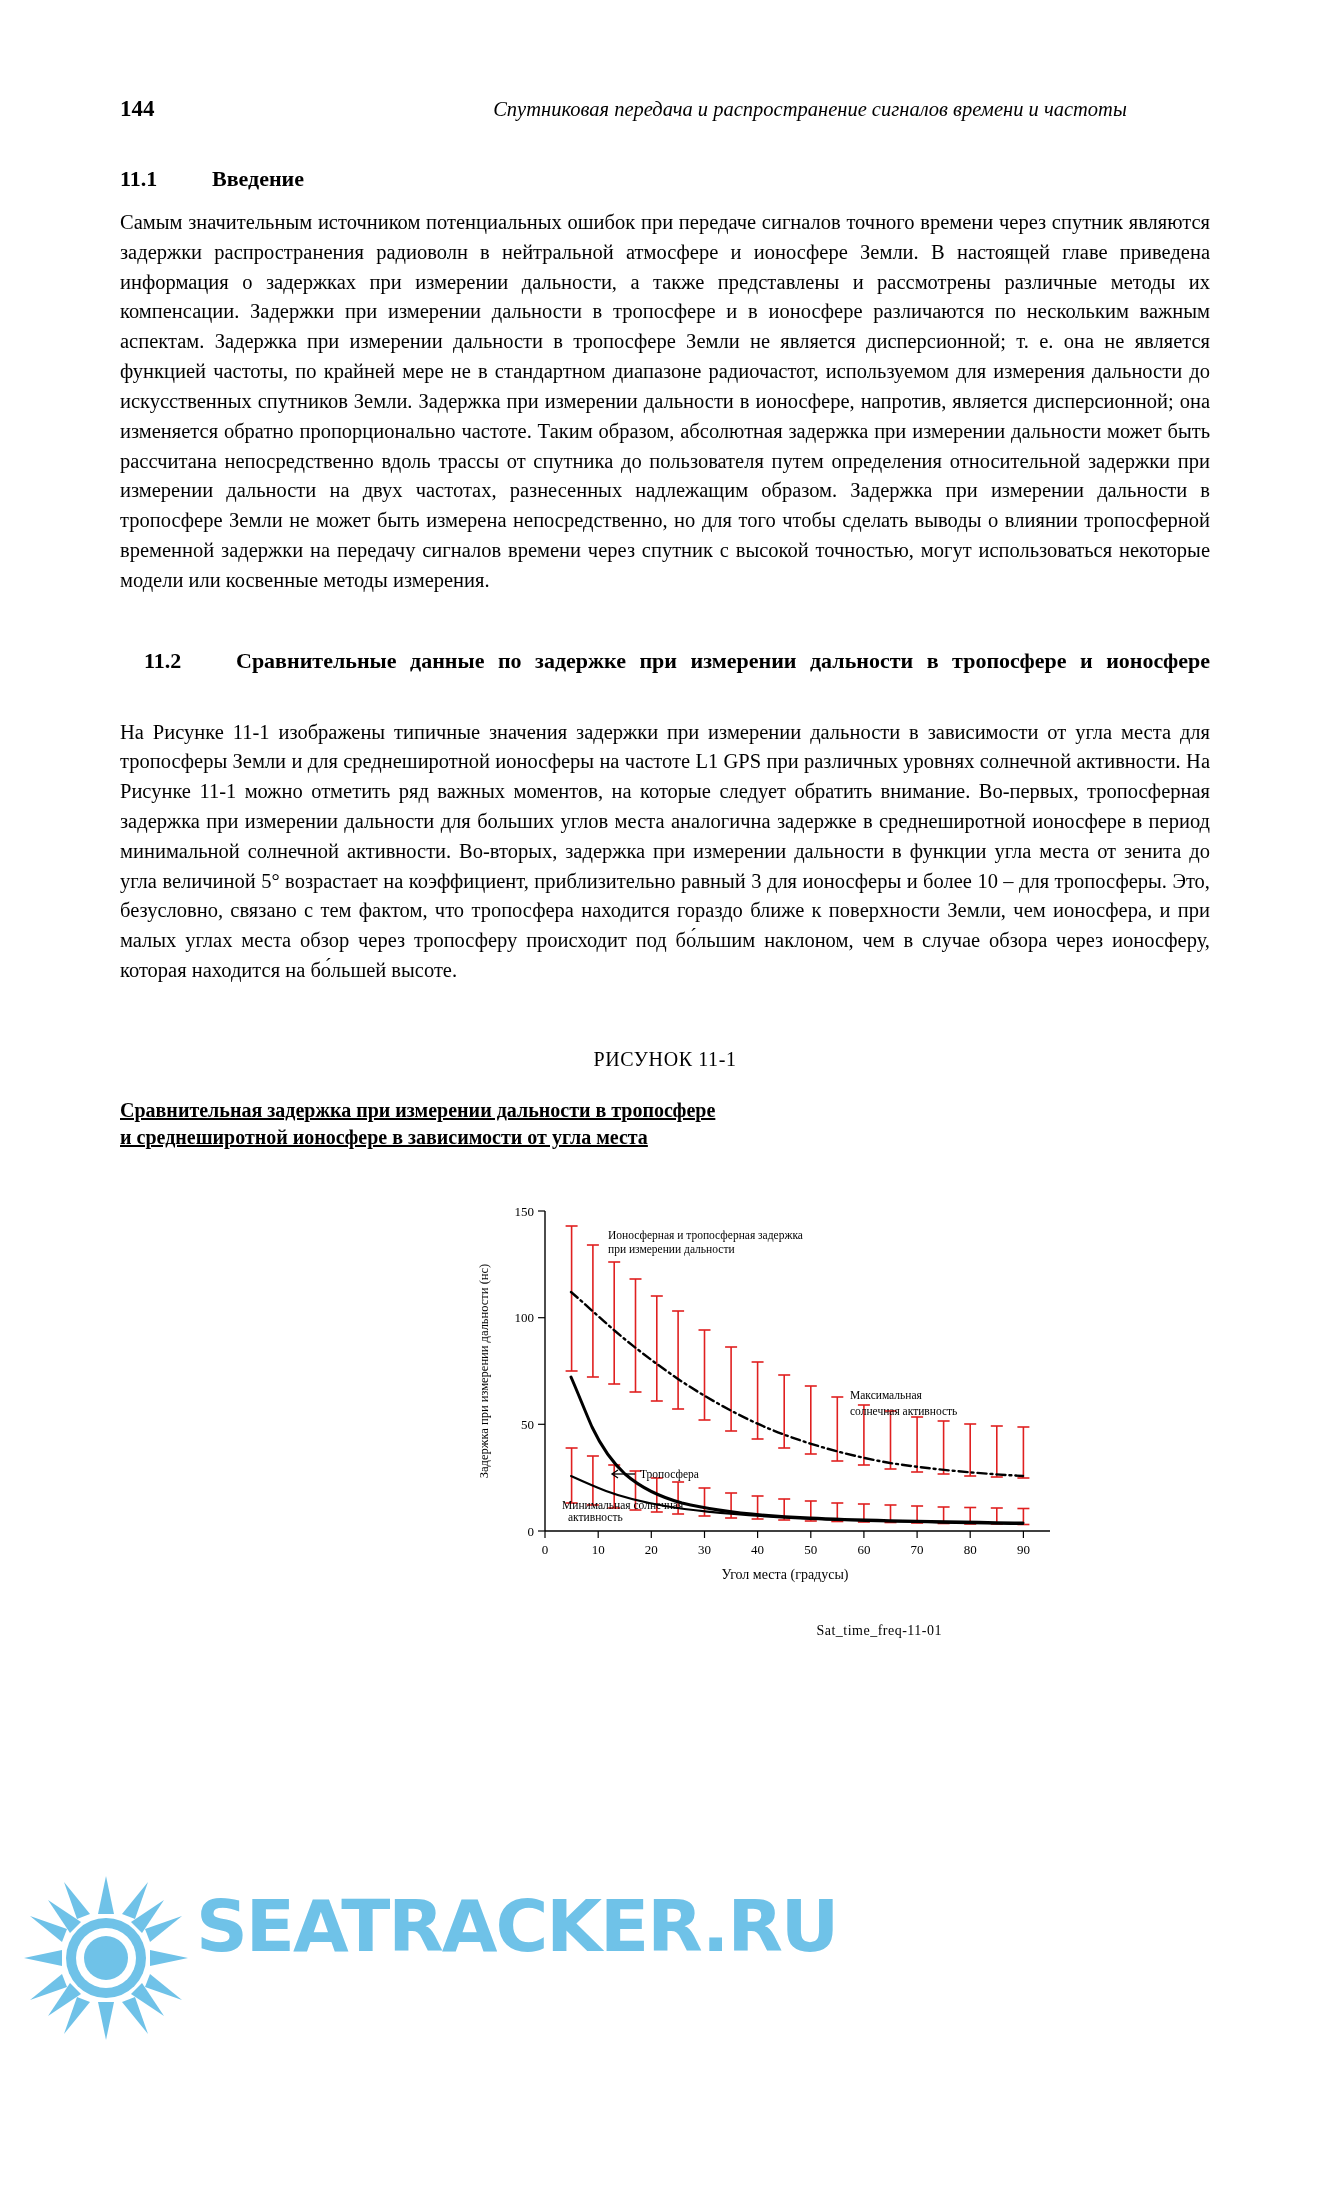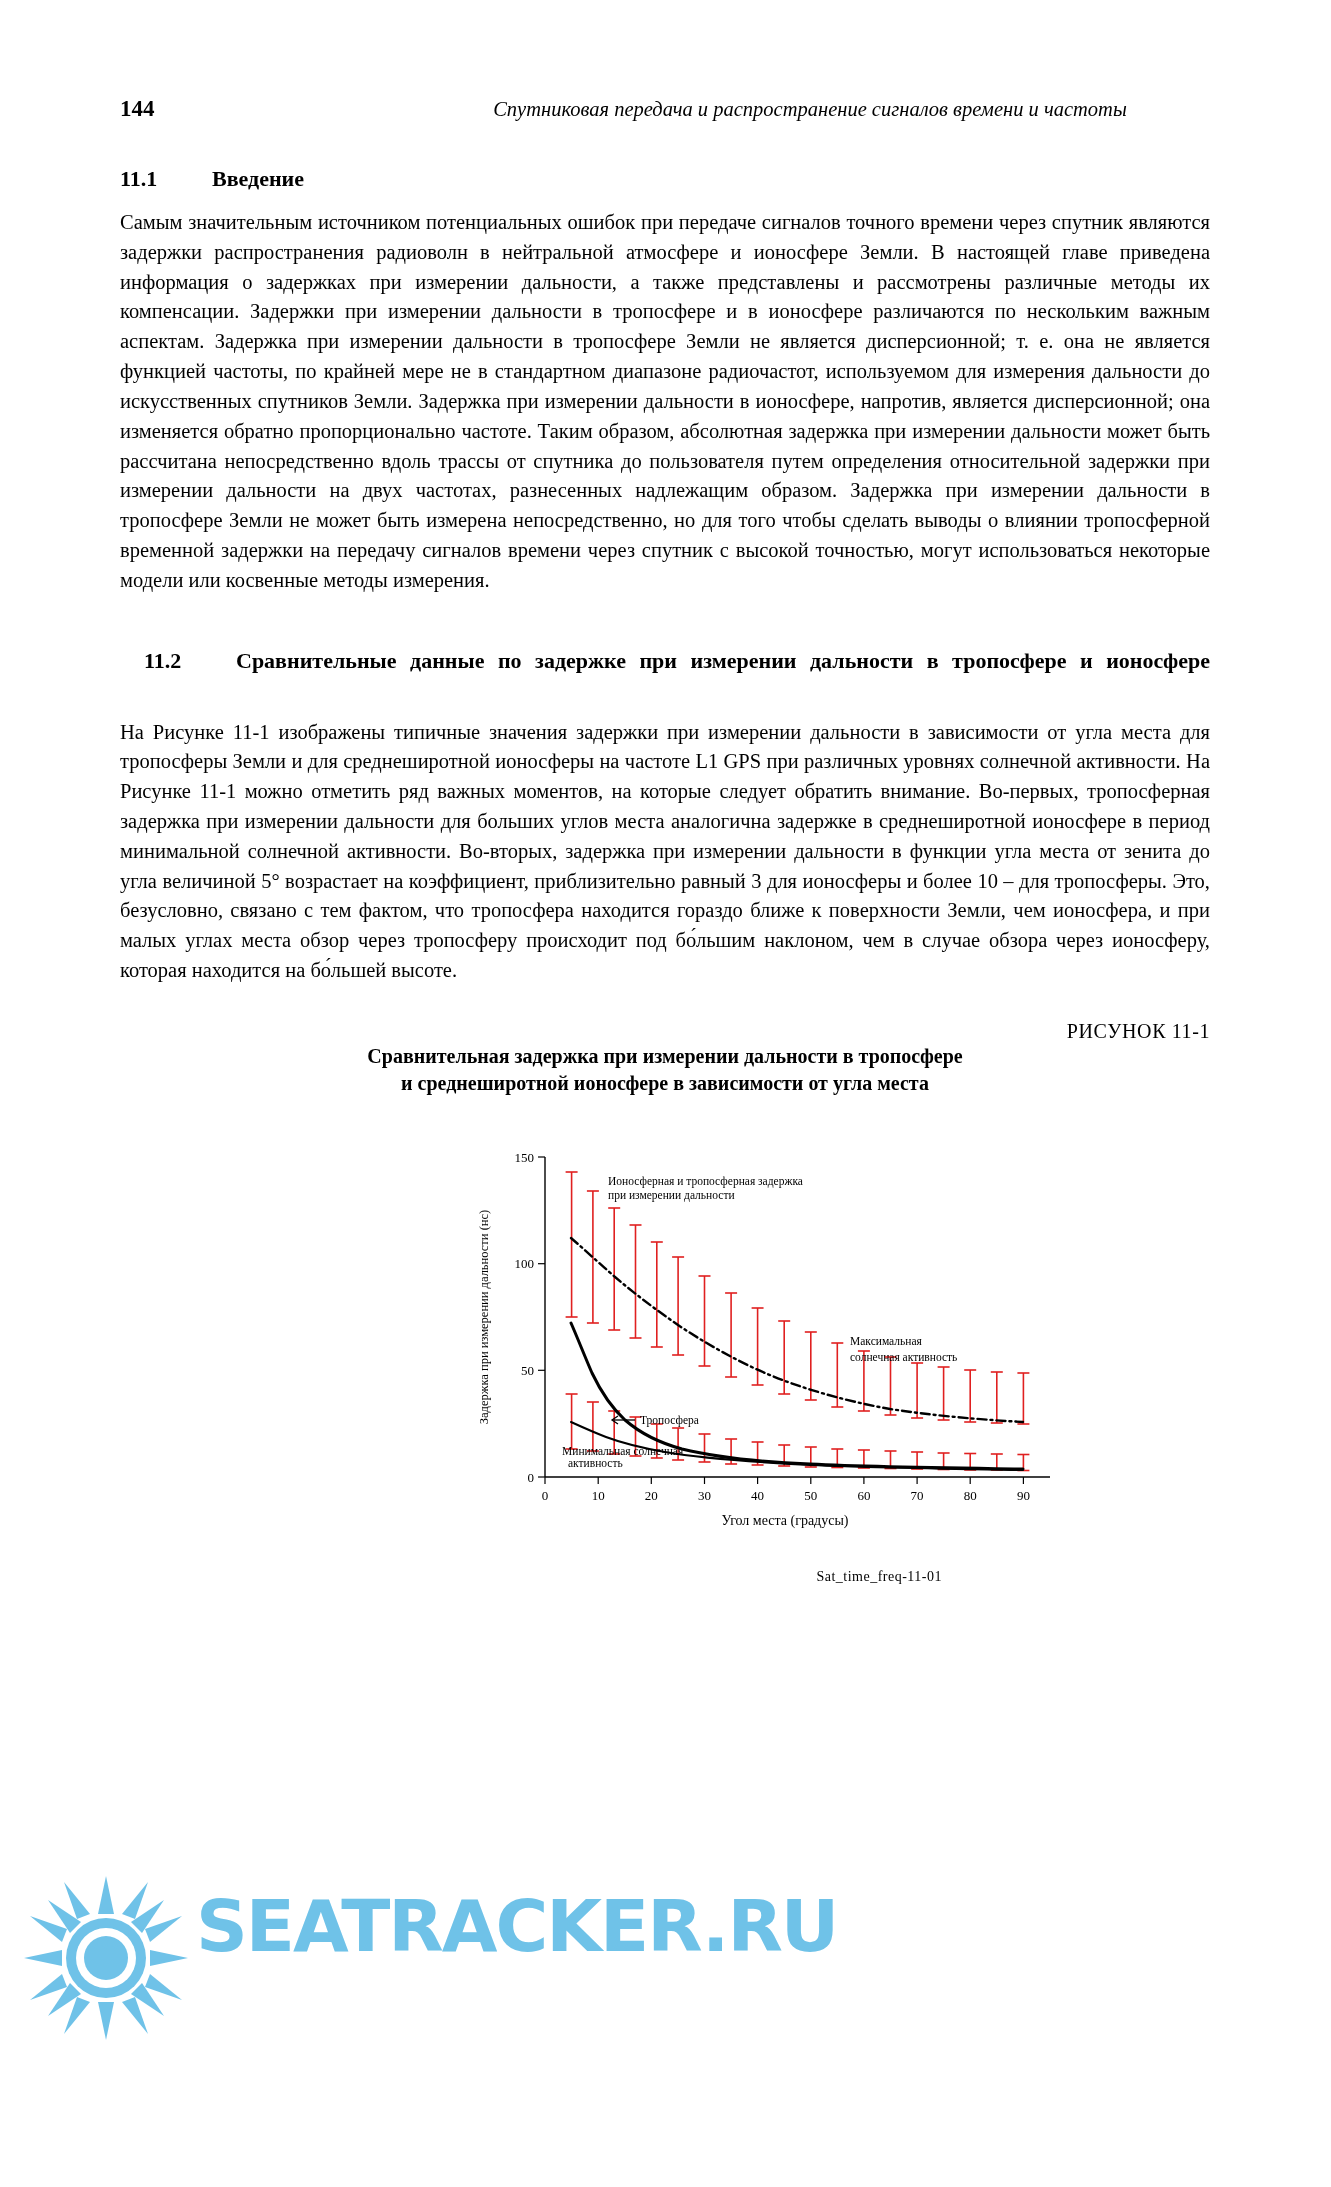--- a/index.html
+++ b/index.html
@@ -74,30 +74,31 @@
   
   p.body {
     font-size: 20.5px;
     line-height: 1.455;
     text-align: justify;
     margin: 0 0 6px 0;
     hyphens: none;
   }
   
   .fig-label {
-    text-align: right;
+    text-align: center;
     font-size: 20px;
-    margin-top: 34px;
+    margin-top: 62px;
     letter-spacing: 0.6px;
   }
   .fig-title {
-    text-align: center;
     font-weight: bold;
     font-size: 20px;
     line-height: 1.35;
+    margin-top: 26px;
+    text-decoration: underline;
   }
   .figure-wrap {
     position: relative;
     margin-top: 20px;
     height: 470px;
   }
   .chart {
     position: absolute;
     left: 330px;
     top: 0;

